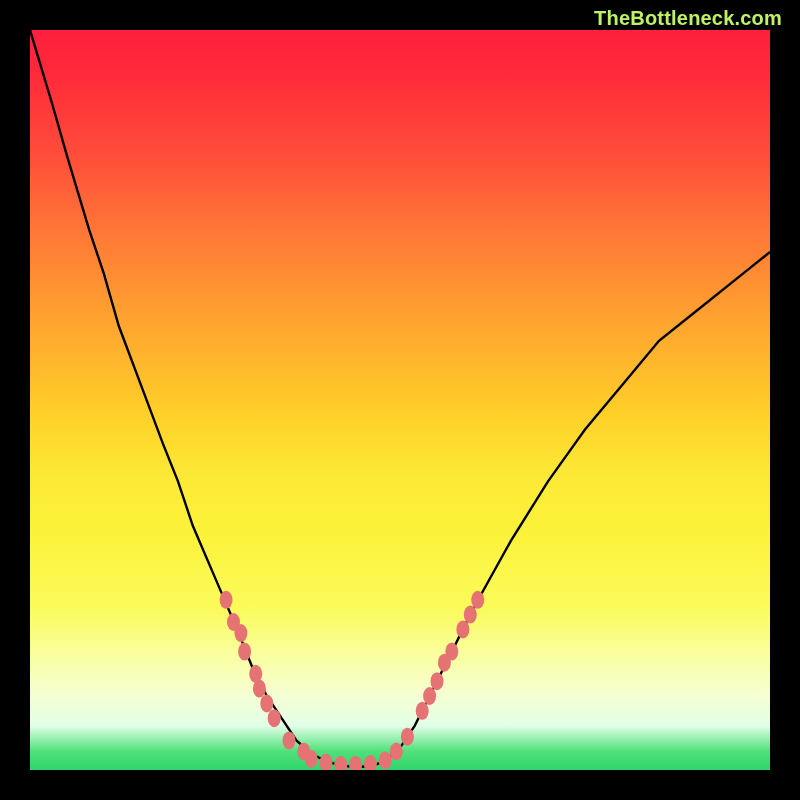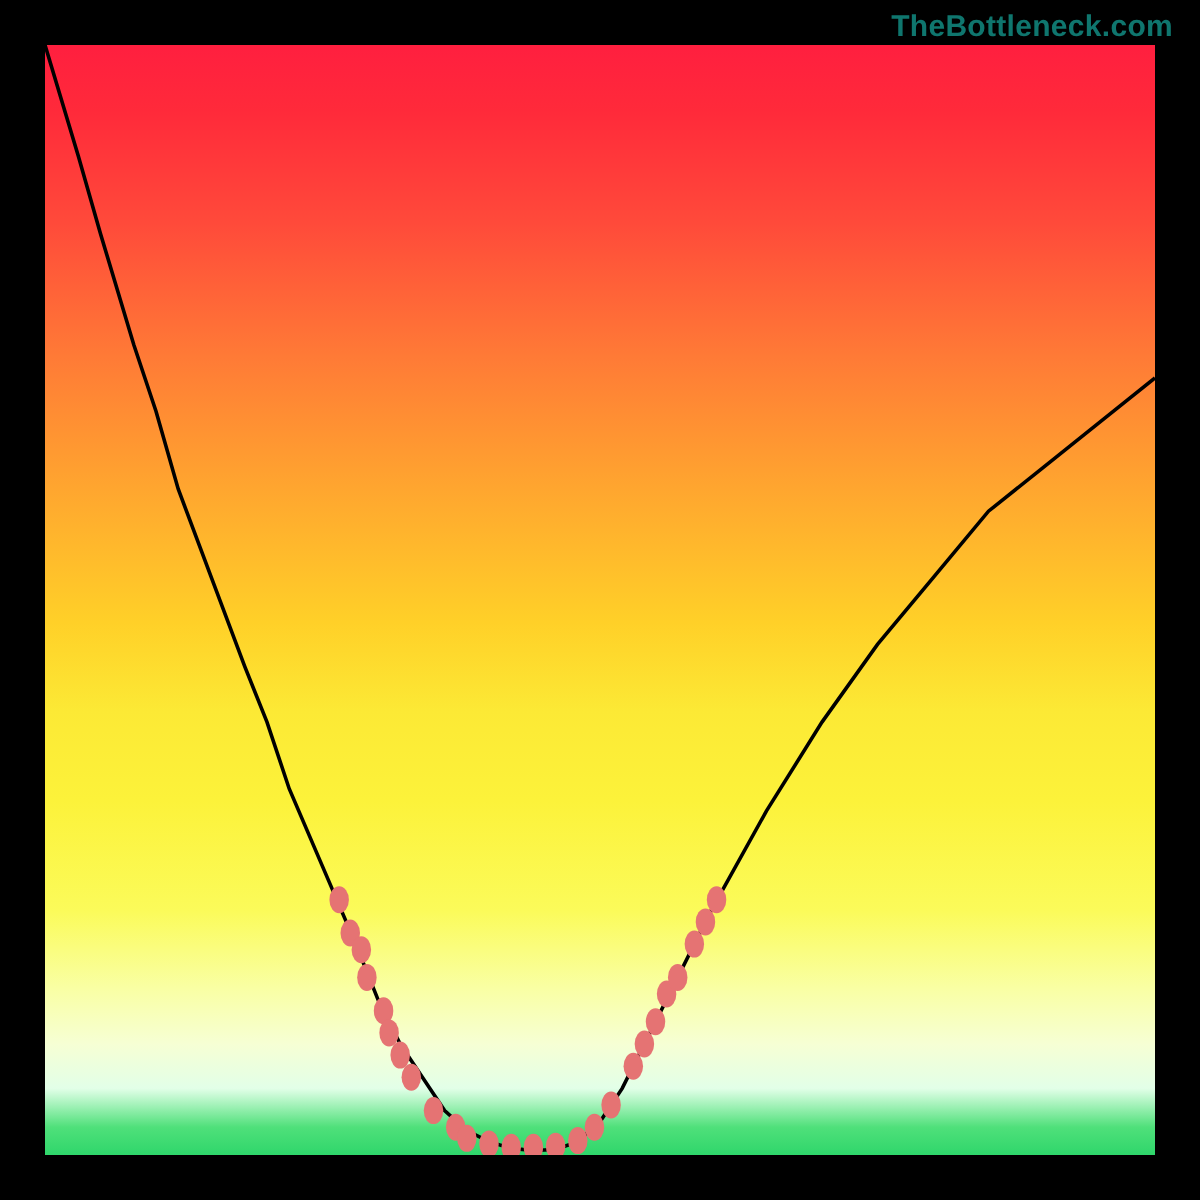--- a/index.html
+++ b/index.html
@@ -55,21 +55,21 @@
     position: absolute;
     left: 0;
     top: 0;
     width: 740px;
     height: 740px;
   }
   .watermark {
     position: absolute;
     top: 7px;
     right: 18px;
-    color: #0f766e;
+    color: #bef264;
     font-size: 20px;
     font-weight: 600;
     letter-spacing: 0.2px;
     user-select: none;
   }
 </style>
 </head>
 <body>
 
 <div class="frame">

